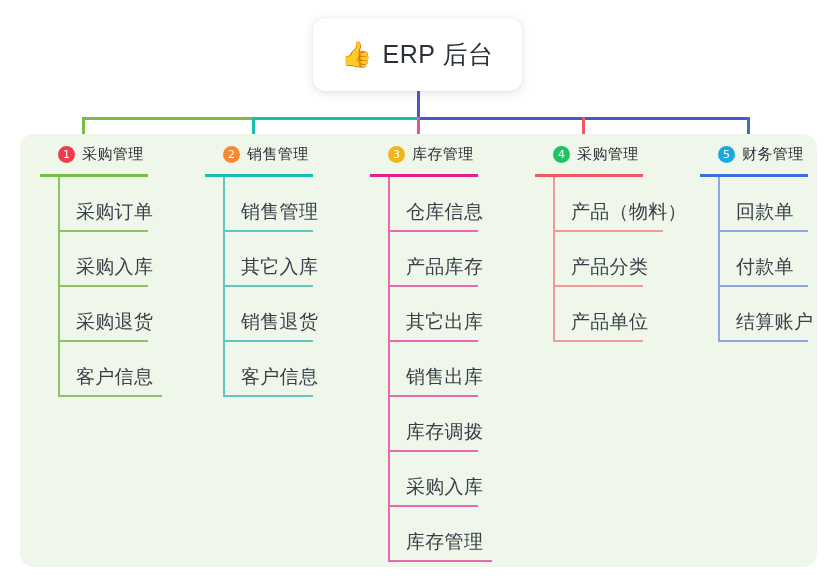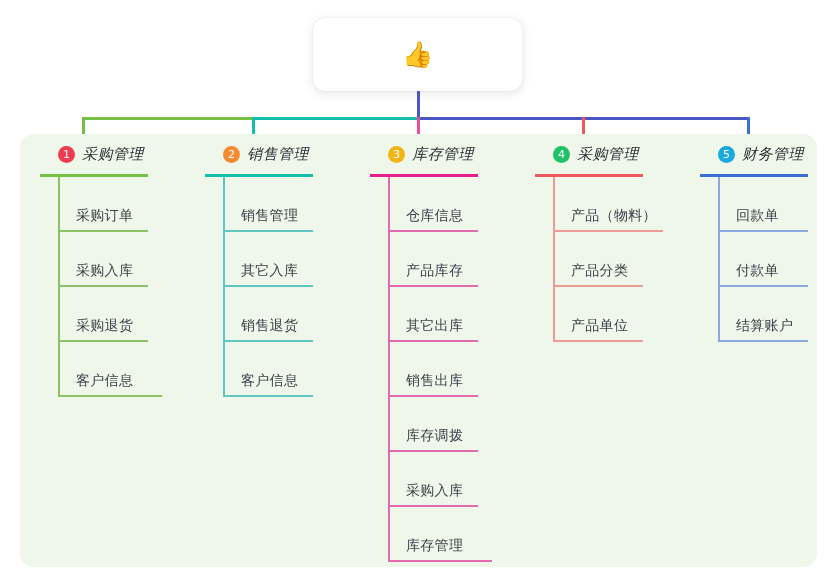--- a/index.html
+++ b/index.html
@@ -48,44 +48,45 @@
     display:flex;align-items:center;gap:7px;
     height:24px;margin-left:18px;
   }
   .badge{
     width:17px;height:17px;border-radius:50%;
     color:#fff;font-size:11px;line-height:17px;
     text-align:center;display:block;flex:0 0 auto;
     font-family:"DejaVu Sans",sans-serif;
   }
   .col-title{
-    font-size:15px;color:#2b2f36;white-space:nowrap;letter-spacing:.4px;font-style:italic;
+    font-size:15px;color:#2b2f36;white-space:nowrap;letter-spacing:.4px;
   }
   .head-rule{
     position:absolute;left:0;top:32px;height:3px;
   }
   .spine{position:absolute;left:18px;top:35px;width:2px;}
   .items{position:absolute;left:18px;top:35px;}
   .item{position:relative;height:55px;}
   .item-label{
     position:absolute;left:18px;bottom:7px;
-    font-size:14px;color:#3a3f47;white-space:nowrap;letter-spacing:.3px;
+    font-size:19px;color:#3a3f47;white-space:nowrap;letter-spacing:.3px;
   }
   .item-rule{
     position:absolute;left:0;bottom:0;height:2px;
   }
 </style>
 </head>
 <body>
 
 <div id="stage">
 
   <div class="root-card">
     <div class="root-inner">
       <span class="thumb-icon">👍</span>
+      <span class="root-title">ERP 后台</span>
     </div>
   </div>
 
   <div class="ln v" id="root-stem" style="left: 417px; top: 91px; height: 26px; background: rgb(74, 86, 196);"></div>
 
   <div id="trunk-layer">
       <div class="ln h" style="left: 82px; top: 117px; width: 171px; background: rgb(118, 191, 69);"></div>
       <div class="ln h" style="left: 252px; top: 117px; width: 166px; background: rgb(18, 192, 171);"></div>
       <div class="ln h" style="left: 417px; top: 117px; width: 331px; background: rgb(74, 86, 196);"></div>
       <div class="ln v" style="left: 82px; top: 117px; height: 46px; background: rgb(118, 191, 69);"></div>

